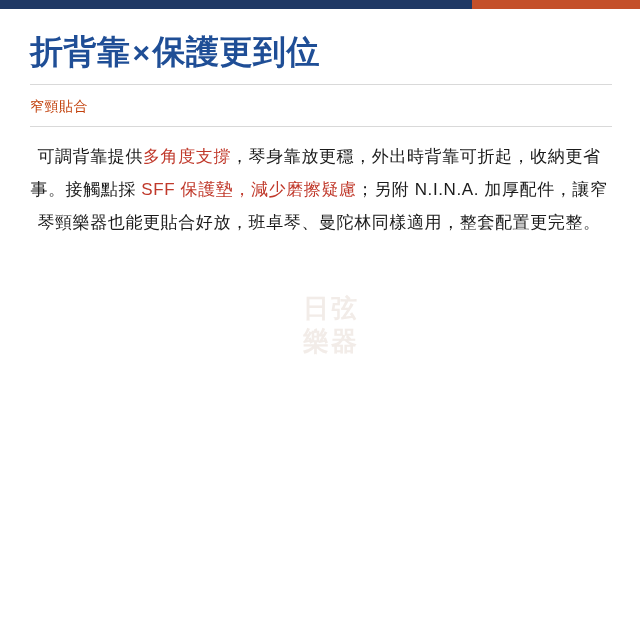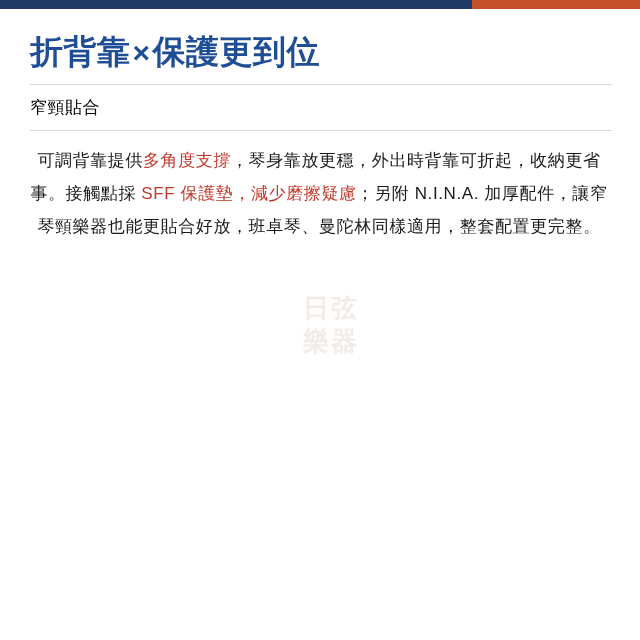--- a/index.html
+++ b/index.html
@@ -57,22 +57,22 @@
     font-size: 30px;
     padding: 0 2px;
   }
   .rule {
     margin-top: 13px;
     border-top: 1px solid #d9d9d9;
     width: 582px;
   }
   .subhead {
     margin-top: 12px;
-    font-size: 17px;
-    color: #000000;
+    font-size: 14px;
+    color: #c2410c;
     letter-spacing: 0.5px;
     line-height: 1.3;
   }
   .rule2 {
     margin-top: 11px;
     border-top: 1px solid #d9d9d9;
     width: 582px;
   }
   .body-copy {
     margin-top: 13px;

